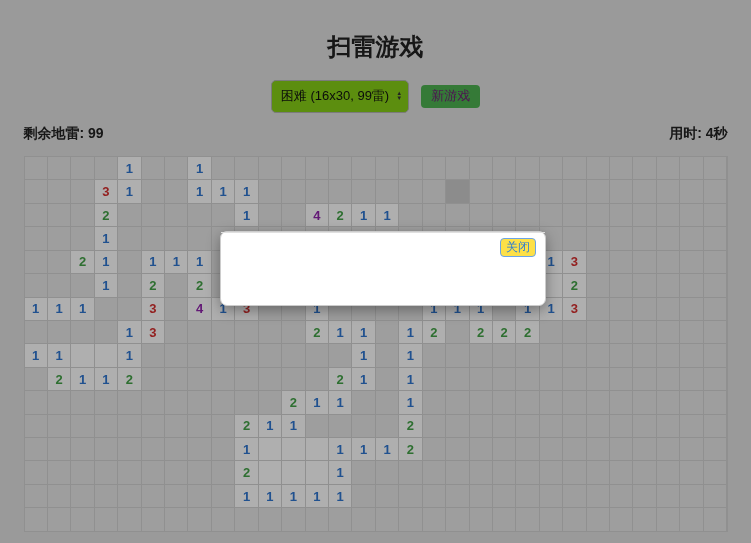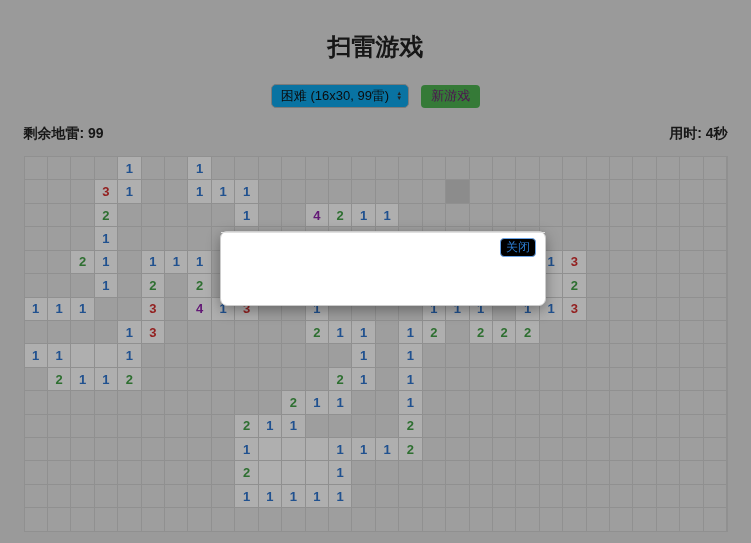--- a/index.html
+++ b/index.html
@@ -15,22 +15,22 @@
   h1.title {
     margin: 0; padding-top: 21px;
     font-size: 24px; line-height: 28px;
     text-align: center; color: #222; font-weight: bold;
   }
   .controls {
     margin-top: 23px; height: 24px;
     display: flex; justify-content: center; align-items: center; gap: 12px;
   }
   .select {
-    height: 24px; min-width: 122px;
-    background: #0ea5e9;
+    height: 33px; min-width: 122px;
+    background: #84cc16;
     border: 1px solid #b0b0b0; border-radius: 5px;
     display: flex; align-items: center; gap: 7px;
     padding: 0 6px 0 9px;
     font-size: 13px; color: #111; cursor: default;
   }
   .select .arrows {
     display: flex; flex-direction: column; line-height: 5px;
     font-size: 6px; color: #333; margin-left: auto;
   }
   .btn-newgame {
@@ -81,21 +81,21 @@
     padding: 13px 18px 0 18px;
     font-size: 14px; color: #444;
   }
   .dialog-footer {
     border-top: 1px solid #e0e0e0;
     height: 29px;
     display: flex; align-items: center; justify-content: flex-end;
     padding-right: 9px;
   }
   .btn-close {
-    background: #000000;
+    background: #fde047;
     border: 1.5px solid #6ba4e7; border-radius: 4px;
     color: #2d7dd2; font-size: 12px; font-family: inherit;
     height: 19px; padding: 0 5px; line-height: 15px;
   }
 </style>
 </head>
 <body>
 
 <div class="page">
   <h1 class="title">扫雷游戏</h1>

